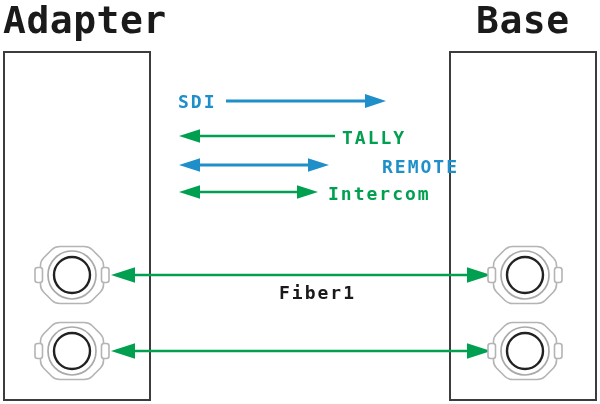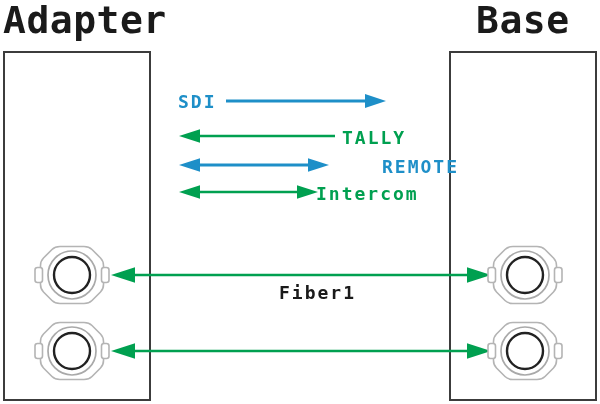--- a/index.html
+++ b/index.html
@@ -96,16 +96,16 @@
 
     <use href="#fiber-port" x="72" y="275"></use>
     <use href="#fiber-port" x="72" y="351"></use>
     <use href="#fiber-port" x="525" y="275"></use>
     <use href="#fiber-port" x="525" y="351"></use>
   </svg>
 
   <div class="label lbl-blue" style="left:178px;top:93px;">SDI</div>
   <div class="label lbl-green" style="left:342px;top:129px;">TALLY</div>
   <div class="label lbl-blue" style="left:338px;top:158px;margin-left:44px;">REMOTE</div>
-  <div class="label lbl-green" style="left:316px;top:185px;">Intercom</div>
+  <div class="label lbl-green" style="left:328px;top:185px;">Intercom</div>
   <div class="label lbl-black" style="left:255px;top:284px;margin-left:24px;">Fiber1</div>
 
 </div>
 
 </body></html>

